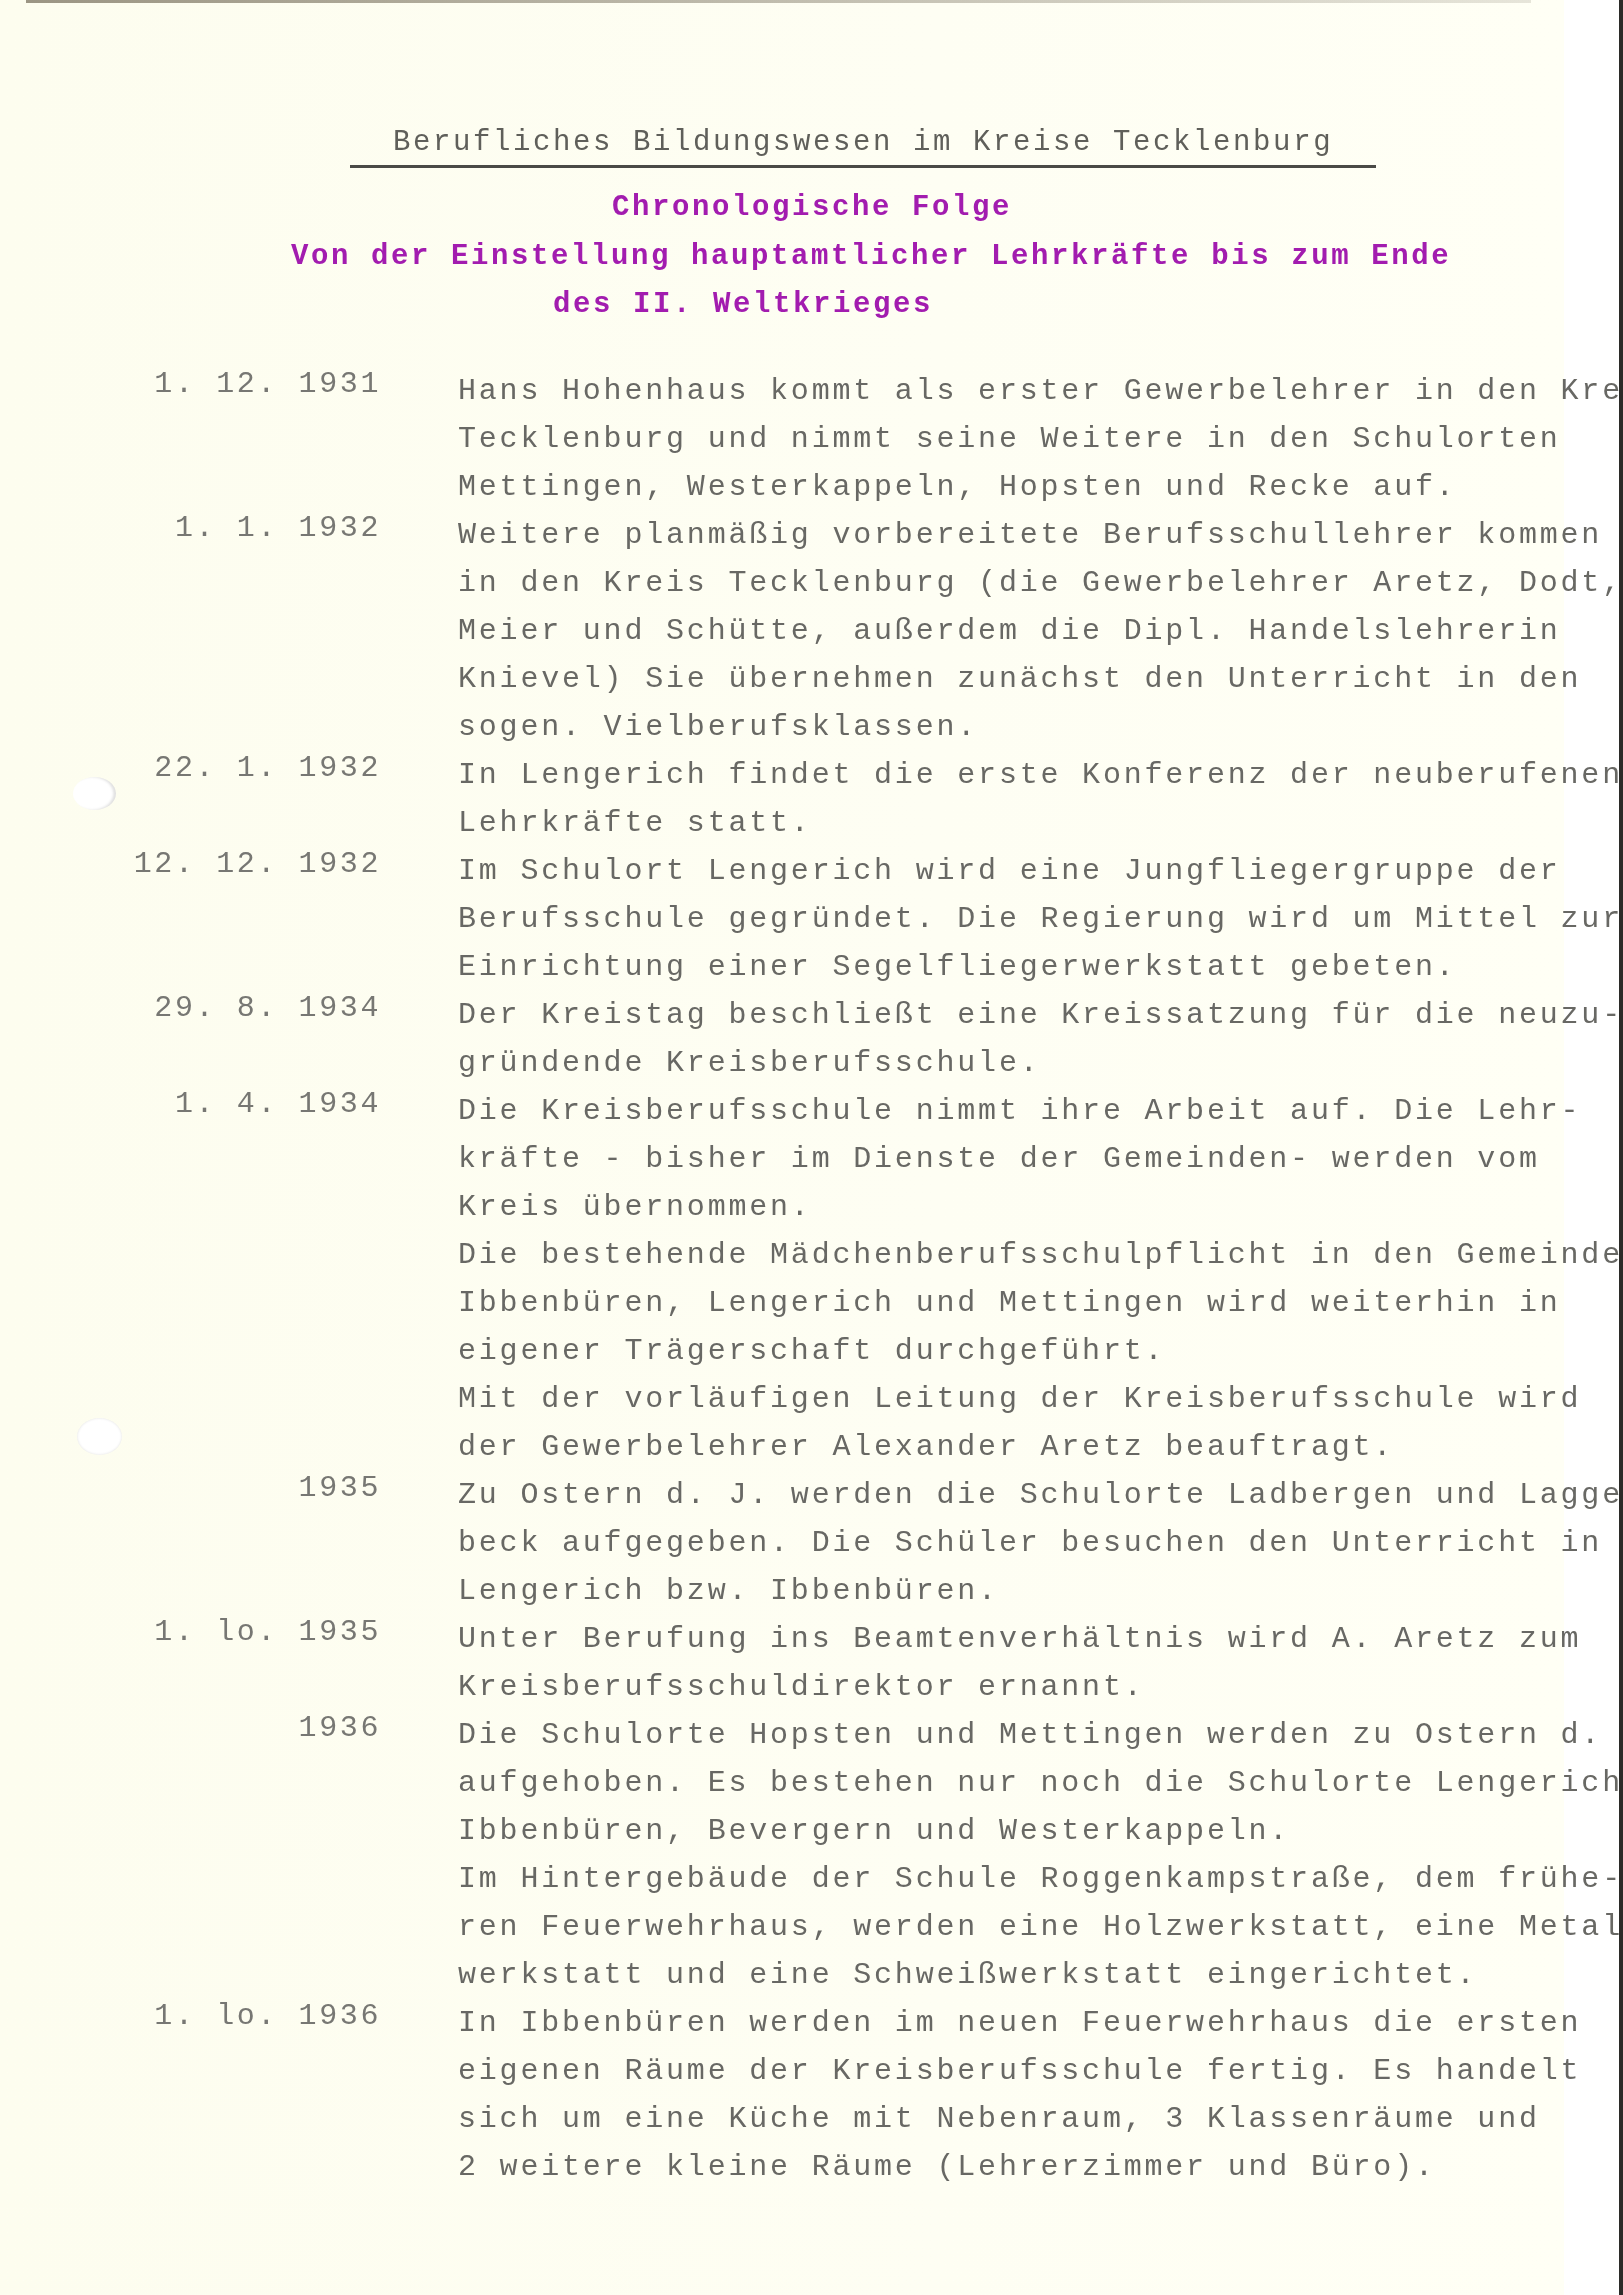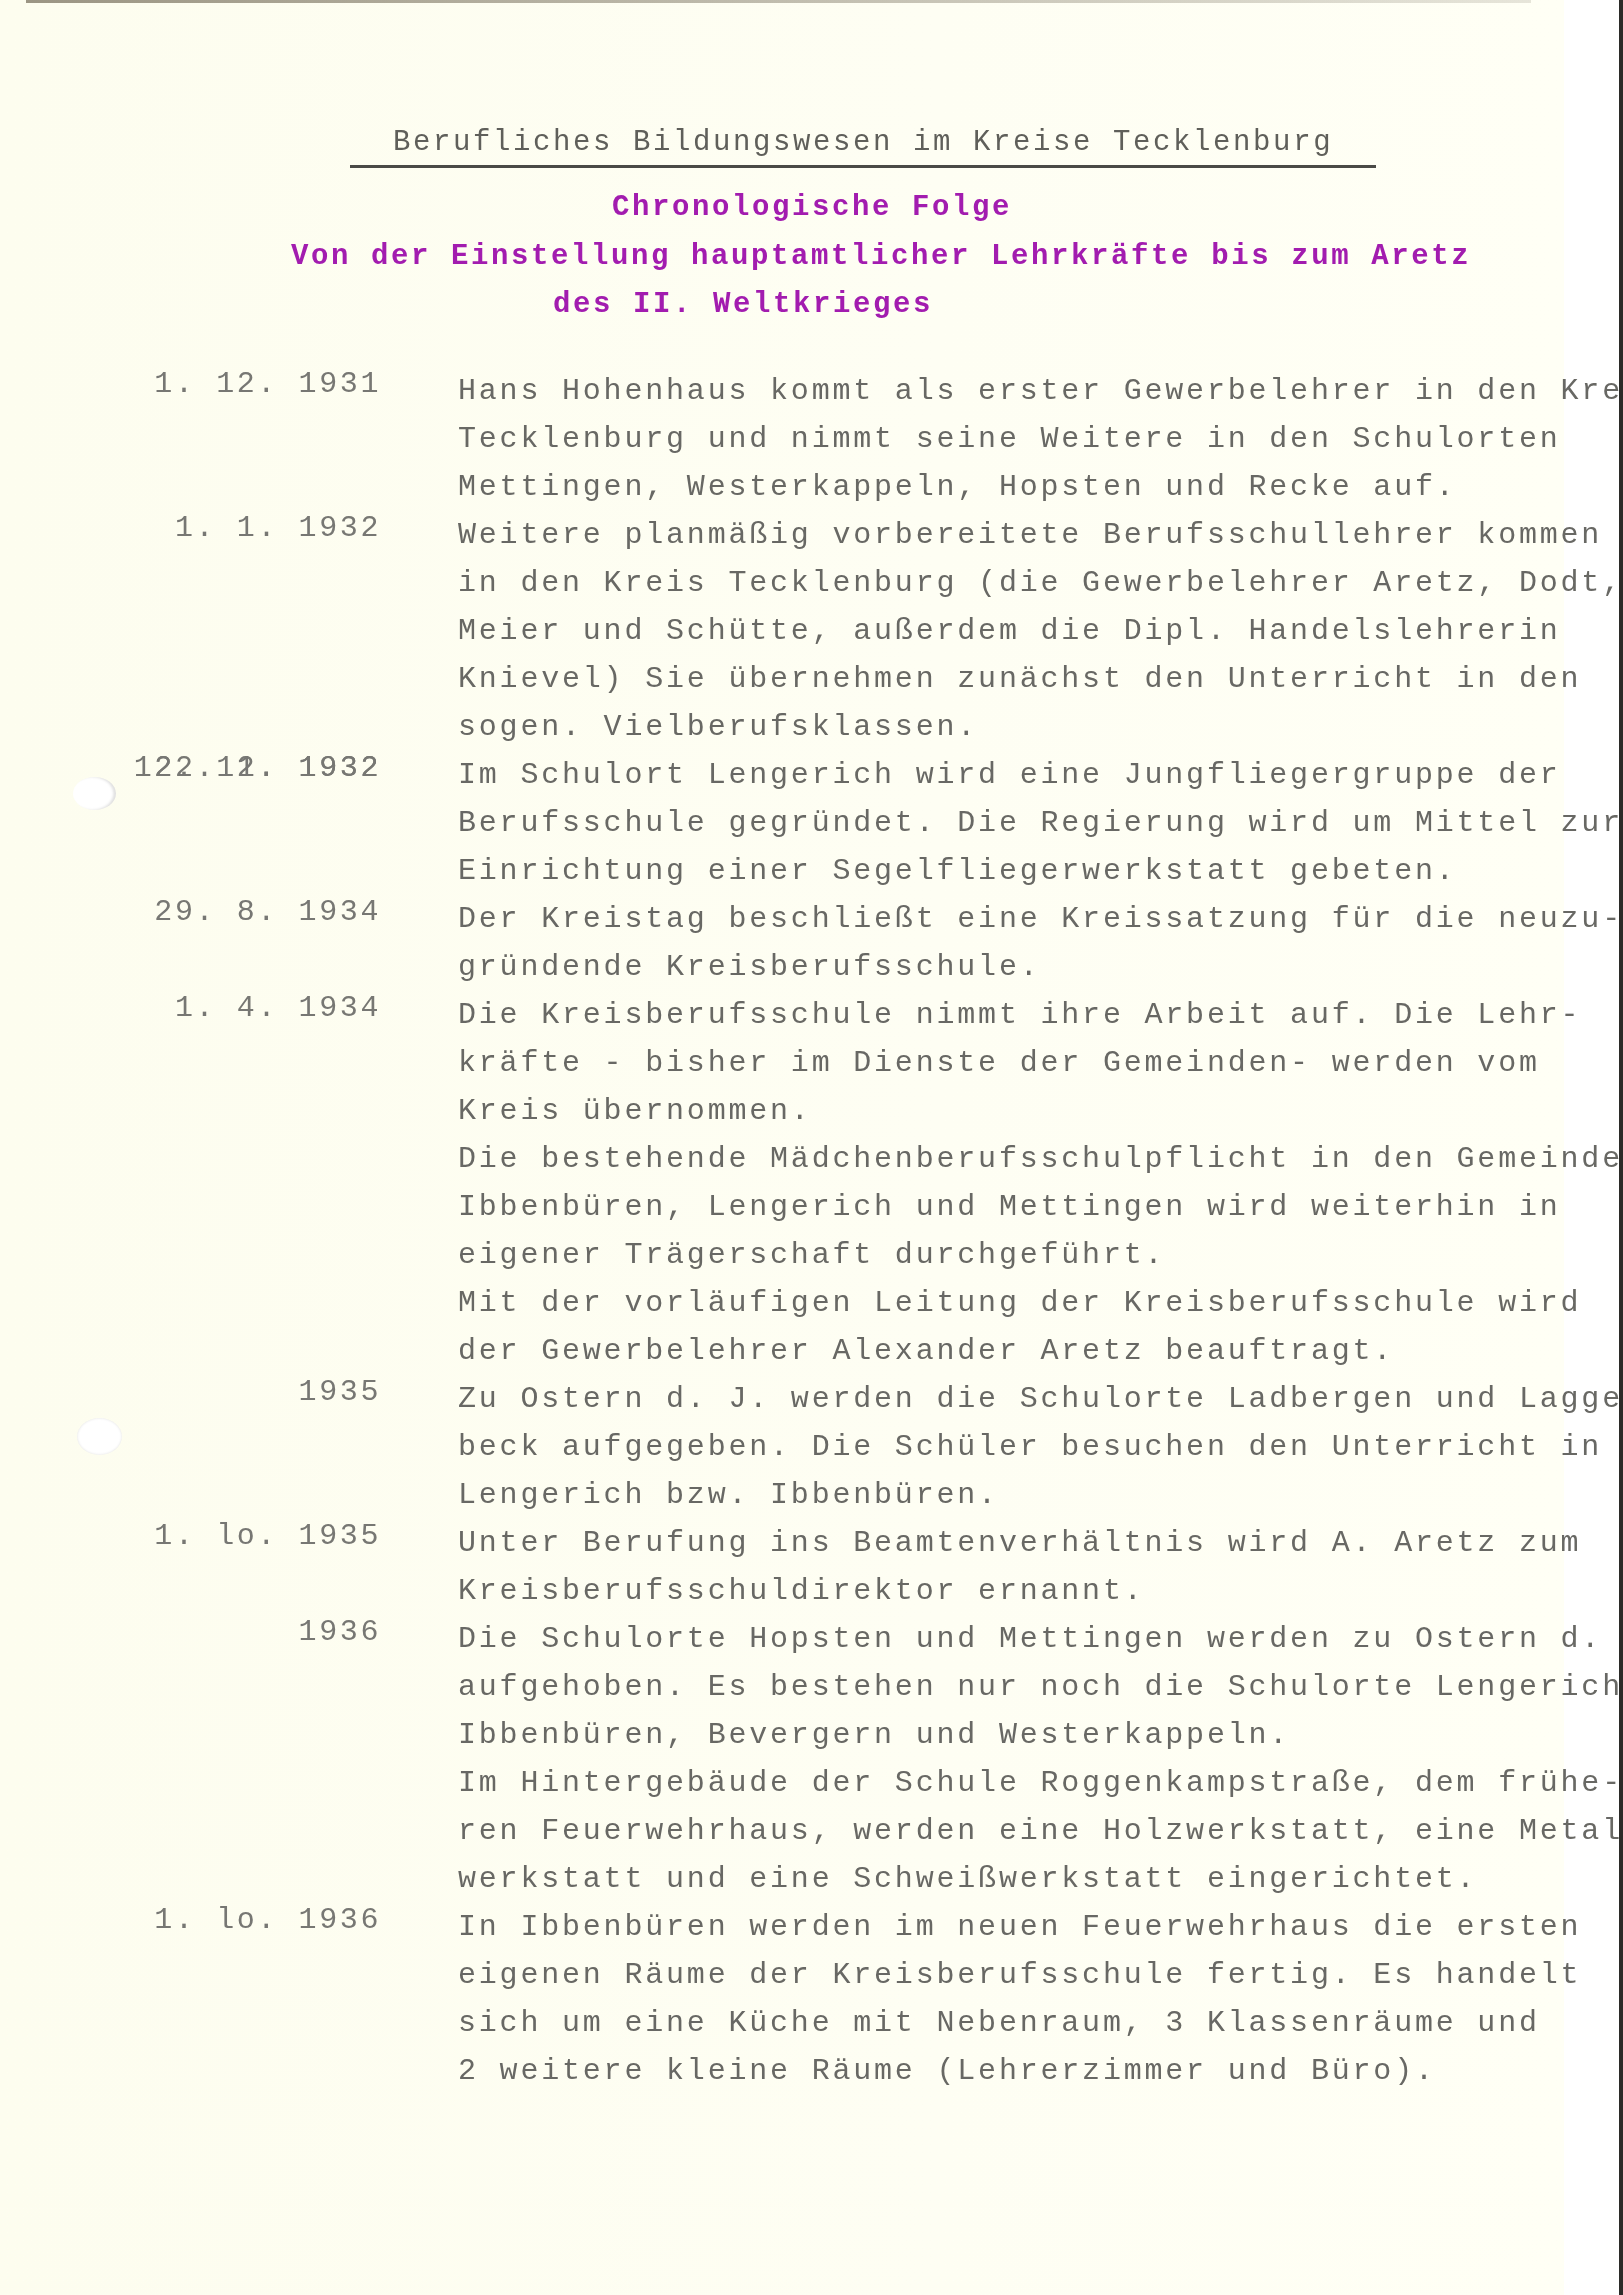--- a/index.html
+++ b/index.html
@@ -61,21 +61,21 @@
 <div class="page-edge-line"></div>
 <div class="top-edge"></div>
 
 <div class="punch-hole" style="left:73px; top:777px;"></div>
 <div class="punch-hole" style="left:77px; top:1418px; width:45px; height:37px; box-shadow: inset 0 0 2.6px rgba(0,0,0,0.12);"></div>
 
 <div class="title">Berufliches Bildungswesen im Kreise Tecklenburg</div>
 <div class="title-rule"></div>
 
 <div class="subtitle" style="left:612px; top:191px;">Chronologische Folge</div>
-<div class="subtitle" style="left:291px; top:240px;">Von der Einstellung hauptamtlicher Lehrkräfte bis zum Aretz</div>
+<div class="subtitle" style="left:291px; top:240px;">Von der Einstellung hauptamtlicher Lehrkräfte bis zum Ende</div>
 <div class="subtitle" style="left:553px; top:288px;">des II. Weltkrieges</div>
 
 <div class="entries">
 
   <div class="entry">
     <div class="date">1. 12. 1931</div>
     <div class="text">
       <span class="line">Hans Hohenhaus kommt als erster Gewerbelehrer in den Kreis</span>
       <span class="line">Tecklenburg und nimmt seine Weitere in den Schulorten</span>
       <span class="line">Mettingen, Westerkappeln, Hopsten und Recke auf.</span>
@@ -88,20 +88,24 @@
       <span class="line">Weitere planmäßig vorbereitete Berufsschullehrer kommen</span>
       <span class="line">in den Kreis Tecklenburg (die Gewerbelehrer Aretz, Dodt,</span>
       <span class="line">Meier und Schütte, außerdem die Dipl. Handelslehrerin</span>
       <span class="line">Knievel) Sie übernehmen zunächst den Unterricht in den</span>
       <span class="line">sogen. Vielberufsklassen.</span>
     </div>
   </div>
 
   <div class="entry">
     <div class="date">22. 1. 1932</div>
+    <div class="text">
+      <span class="line">In Lengerich findet die erste Konferenz der neuberufenen</span>
+      <span class="line">Lehrkräfte statt.</span>
+    </div>
   </div>
 
   <div class="entry">
     <div class="date">12. 12. 1932</div>
     <div class="text">
       <span class="line">Im Schulort Lengerich wird eine Jungfliegergruppe der</span>
       <span class="line">Berufsschule gegründet. Die Regierung wird um Mittel zur</span>
       <span class="line">Einrichtung einer Segelfliegerwerkstatt gebeten.</span>
     </div>
   </div>

